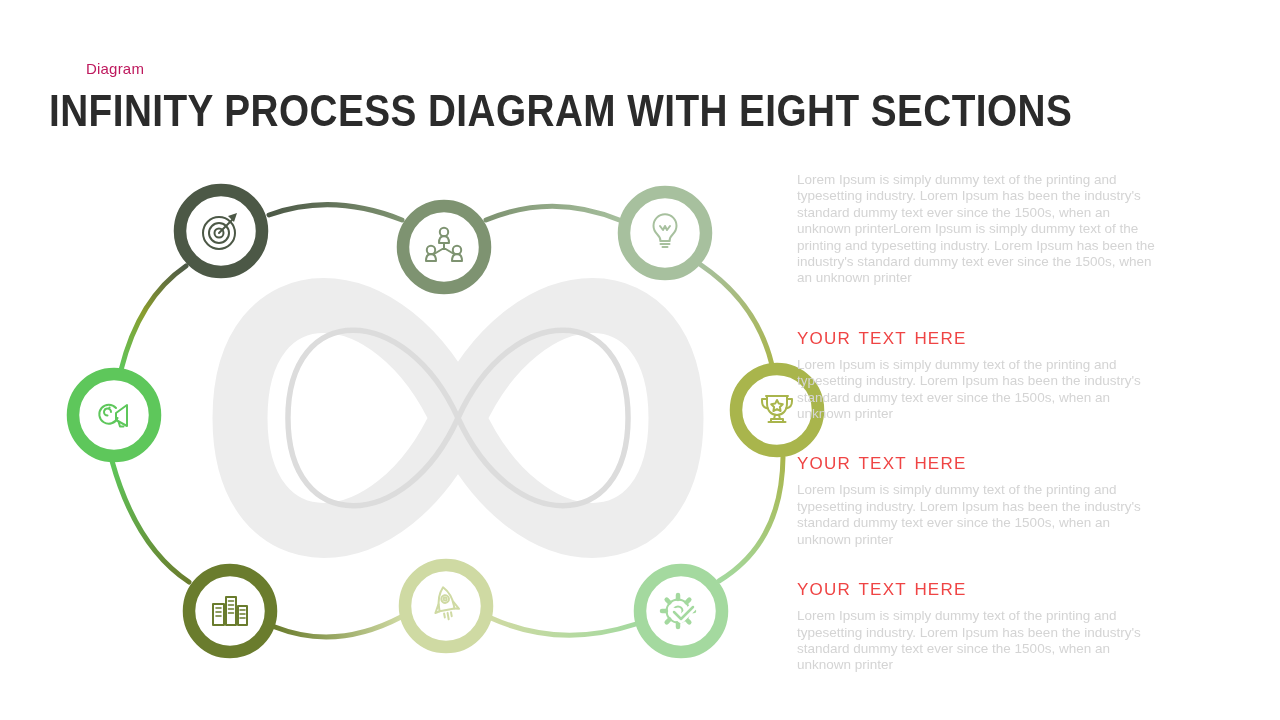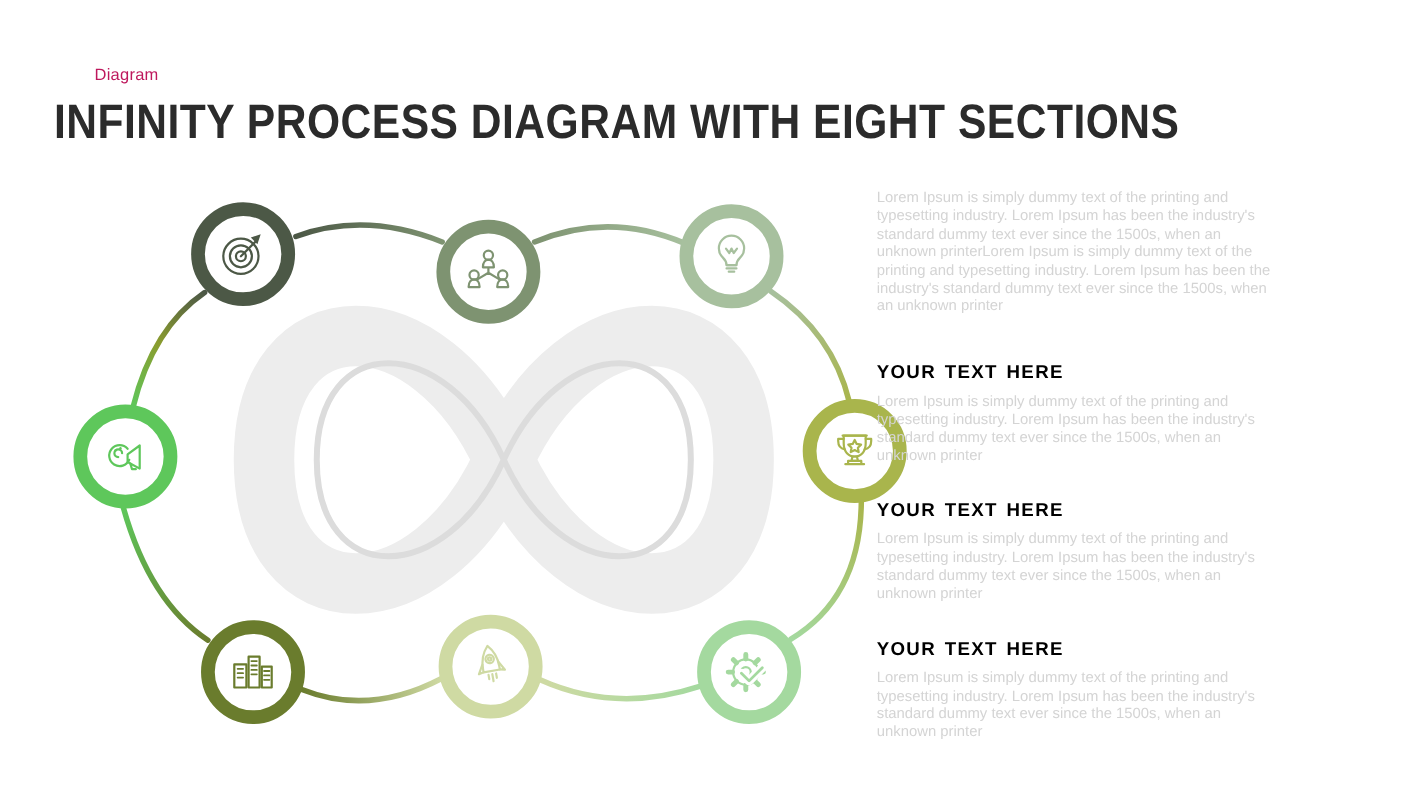--- a/index.html
+++ b/index.html
@@ -17,21 +17,21 @@
     transform:scaleX(.88);transform-origin:left top;letter-spacing:.5px;
   }
   .diagram-svg{position:absolute;left:0;top:0;}
   .rightcol{position:absolute;left:797px;top:172px;width:358px;}
   .intro{
     margin:0;font-size:13.5px;line-height:16.4px;color:#d4d4d4;
   }
   .section{margin-top:32px;}
   .section.first{margin-top:42px;}
   .section h3{
-    margin:0 0 8px 0;font-size:17px;font-weight:bold;color:#000000;
+    margin:0 0 8px 0;font-size:17px;font-weight:normal;color:#ef4444;
     letter-spacing:1.2px;word-spacing:2px;
   }
   .section p{margin:0;font-size:13.5px;line-height:16.4px;color:#d4d4d4;}
   svg .icon{fill:none;stroke-width:2;stroke-linecap:round;stroke-linejoin:round;}
 </style>
 </head>
 <body>
 
 <div class="slide">
 

